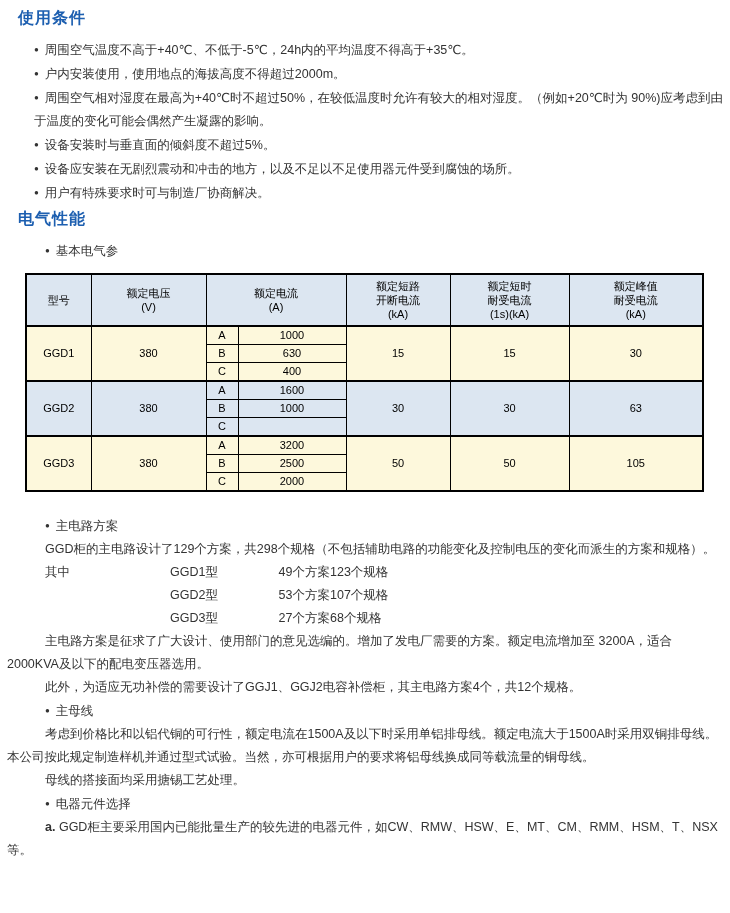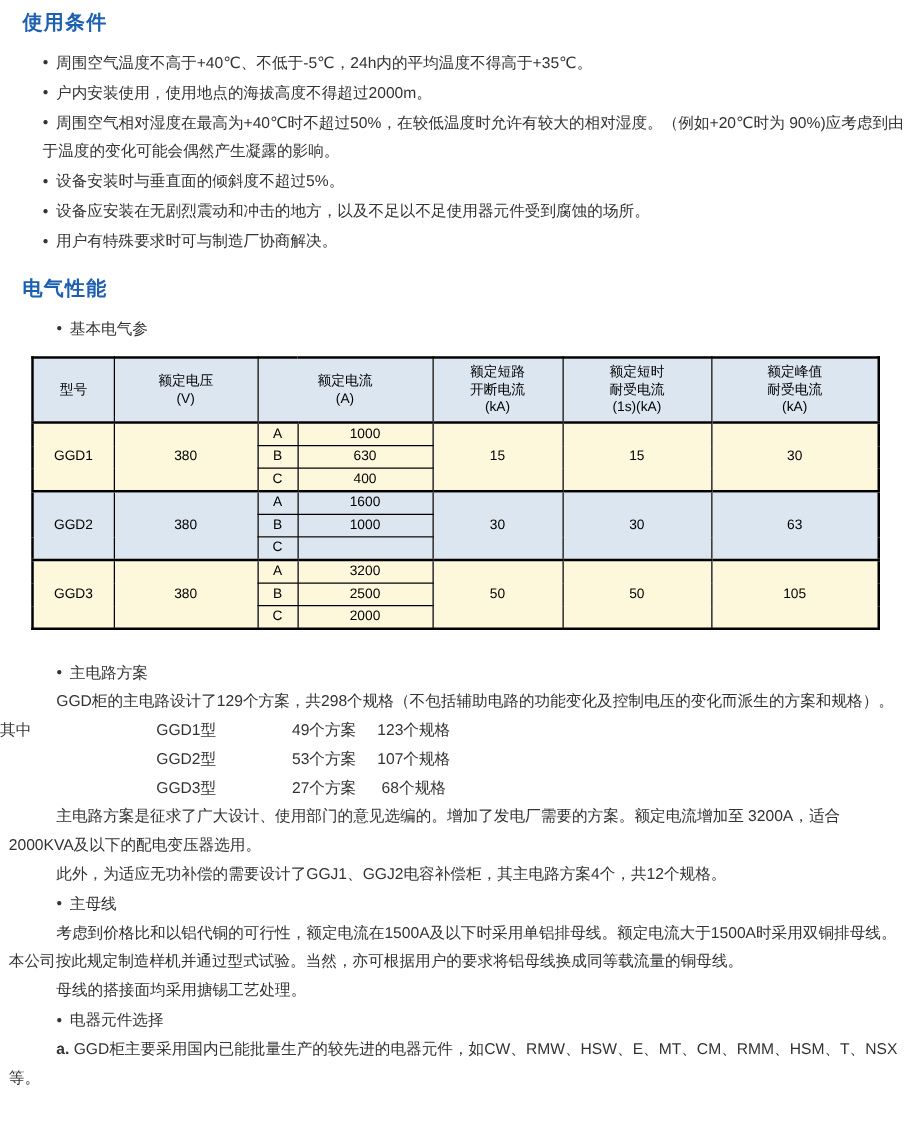--- a/index.html
+++ b/index.html
@@ -16,21 +16,21 @@
     padding-top: 8px;
     border-radius: 23px;
   }
   .sec-title {
     font-size: 16px;
     font-weight: bold;
     color: var(--heading-blue, #1d5fb0);
     margin: 0 0 9px 18px;
     letter-spacing: 1px;
   }
-  .sec-title.sec2 { margin-top: 16px; }
+  .sec-title.sec2 { margin-top: 4px; }
   .bullet, .sub-bullet {
     padding-left: 34px;
     line-height: 23px;
   }
   .sub-bullet { padding-left: 45px; }
   .dot {
     font-size: 8px;
     vertical-align: 2px;
     margin-right: 6px;
     color: var(--text, #333);
@@ -63,26 +63,27 @@
     padding: 4px 2px;
   }
   .ptable thead th div { line-height: 14px; }
   .ptable tbody td { height: 17px; line-height: 17px; }
   .ptable tbody tr.gtop > td { border-top: 2px solid var(--table-border, #000); }
   .ptable tbody tr.g-yellow > td { background: var(--row-yellow, #fdf8dc); }
   .ptable tbody tr.g-blue > td { background: var(--row-blue, #dce6f1); }
   
   .spec-row {
     display: flex;
+    padding-left: 45px;
     line-height: 23px;
   }
   .spec-label { width: 125px; }
   .spec-model { width: 78px; }
   .spec-schemes { width: 82px; text-align: right; }
-  .spec-count { width: 92px; text-align: center; }
+  .spec-count { width: 92px; text-align: left; }
   .mt10 { margin-top: 22px; }
 </style>
 </head>
 <body>
 
 <div class="page">
 
   <h1 class="sec-title">使用条件</h1>
 
   <div class="bullet"><span class="dot">●</span><span>周围空气温度不高于+40℃、不低于-5℃，24h内的平均温度不得高于+35℃。</span></div>

